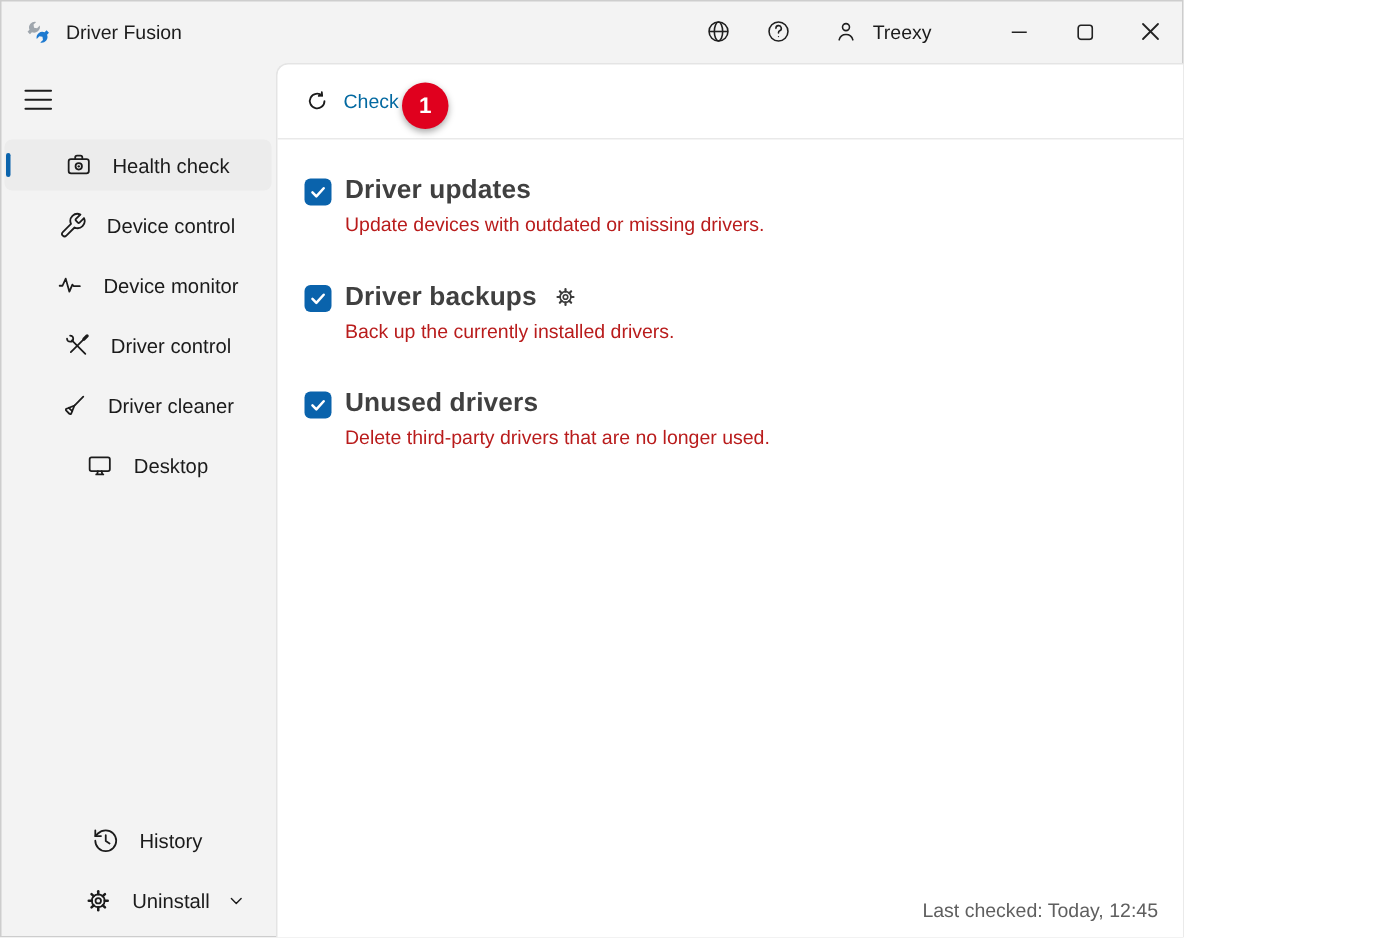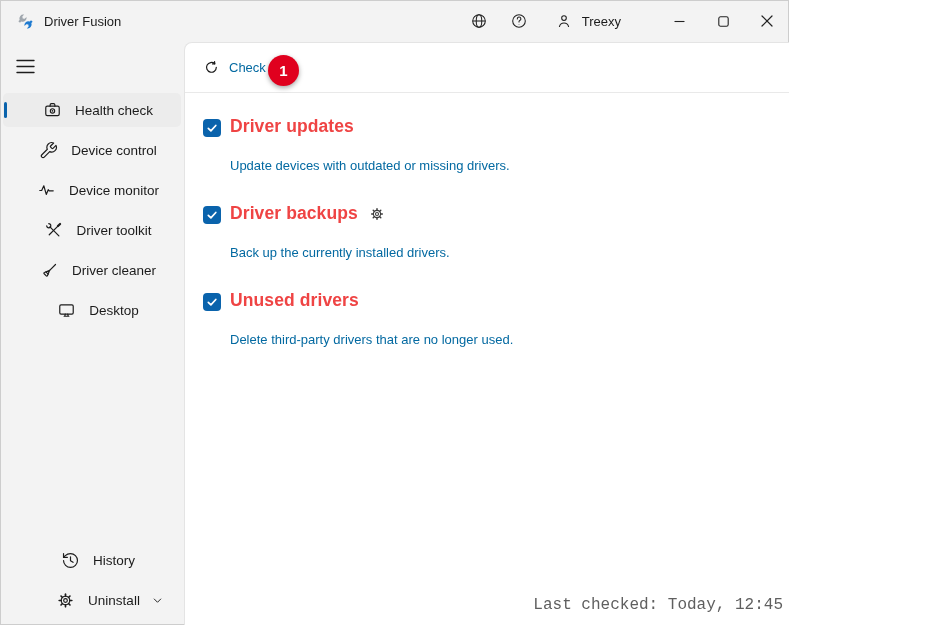--- a/index.html
+++ b/index.html
@@ -38,24 +38,24 @@
   .toolbar{position:relative;height:50px;border-bottom:1px solid #e9e9e9;display:flex;align-items:center;padding-left:18px;}
   .check-btn{display:flex;align-items:center;gap:9px;font-size:13px;color:#0369a1;}
   .step-badge{position:absolute;left:83px;top:12px;width:31px;height:31px;border-radius:50%;
         background:#e0001e;color:#fff;font-size:15px;font-weight:700;
         display:flex;align-items:center;justify-content:center;
         box-shadow:0 2px 5px rgba(0,0,0,.35);}
   .content{padding:21px 20px 0 18px;}
   .row{display:flex;gap:9px;margin-bottom:26px;}
   .checkbox{flex:none;width:18px;height:18px;margin-top:5px;border-radius:4px;background:#0a63ac;
         display:flex;align-items:center;justify-content:center;}
-  .row-title{font-size:17.5px;font-weight:600;color:#ef4444;line-height:25px;display:flex;align-items:center;gap:11px;letter-spacing:.1px;}
-  .row-desc{font-size:13px;color:#0369a1;line-height:19px;margin-top:17px;}
+  .row-title{font-size:17.5px;font-weight:600;color:#404040;line-height:25px;display:flex;align-items:center;gap:11px;letter-spacing:.1px;}
+  .row-desc{font-size:13px;color:#b91c1c;line-height:19px;margin-top:1px;}
   .gear-btn{display:flex;align-items:center;}
-  .statusbar{position:absolute;right:6px;bottom:11px;font-size:16px;color:#5f5f5f;font-family:Liberation Mono, monospace;}
+  .statusbar{position:absolute;right:17px;bottom:11px;font-size:13px;color:#5f5f5f;}
 
   .ic{display:block;}
 </style>
 </head>
 <body>
 
 <div class="window">
 
   <div class="titlebar">
     <div class="title-left">
@@ -165,21 +165,21 @@
 
       <div class="nav-item">
         <span>
           <svg class="ic" width="19" height="19" viewBox="0 0 24 24" fill="none" stroke="#1c1c1c" stroke-width="1.5" stroke-linecap="round" stroke-linejoin="round">
             <path d="M3.4 6A2.6 2.6 0 1 0 6 3.4"></path>
             <path d="M7.5 7.5l11.3 11.3"></path>
             <path d="M17.6 6.4 6.6 17.4"></path>
             <path d="M20.3 3.7l-2.7 2.7" stroke-width="2.8"></path>
           </svg>
         </span>
-        <span>Driver toolkit</span>
+        <span>Driver control</span>
       </div>
 
       <div class="nav-item">
         <span>
           <svg class="ic" width="19" height="19" viewBox="0 0 24 24" fill="none" stroke="#1c1c1c" stroke-width="1.5" stroke-linecap="round" stroke-linejoin="round">
             <path d="M19.6 4.4l-7.4 7.4"></path>
             <path d="M12.2 11.8 5.6 14.5a.95.95 0 0 0-.33 1.64l2.6 2.6a.95.95 0 0 0 1.63-.33l2.69-6.61z"></path>
             <path d="M7.4 13.7l2.9 2.9"></path>
           </svg>
         </span>

